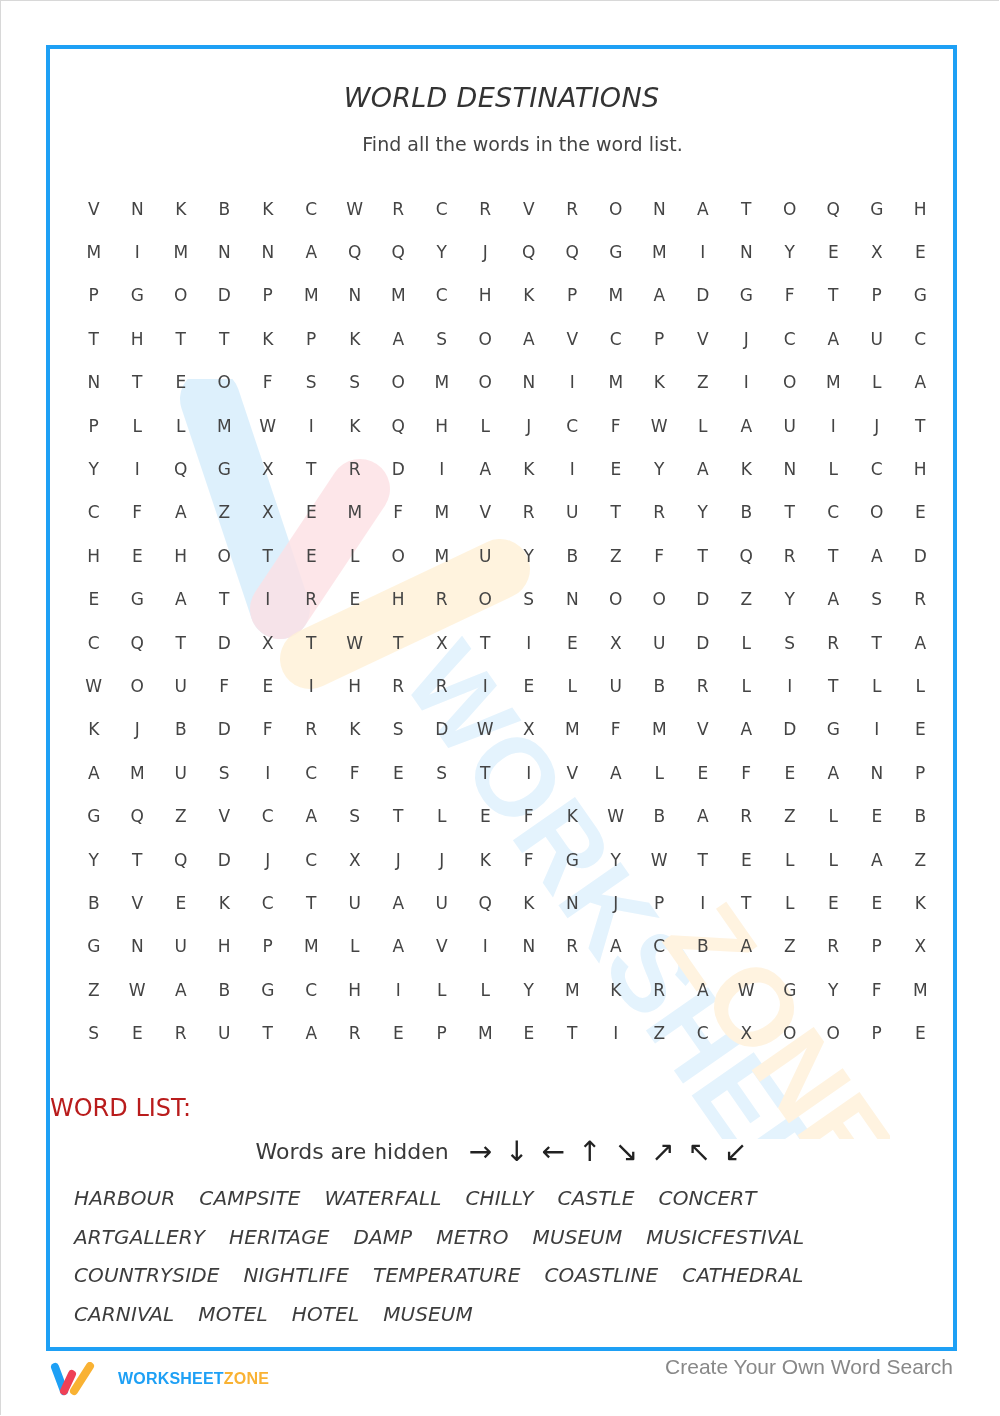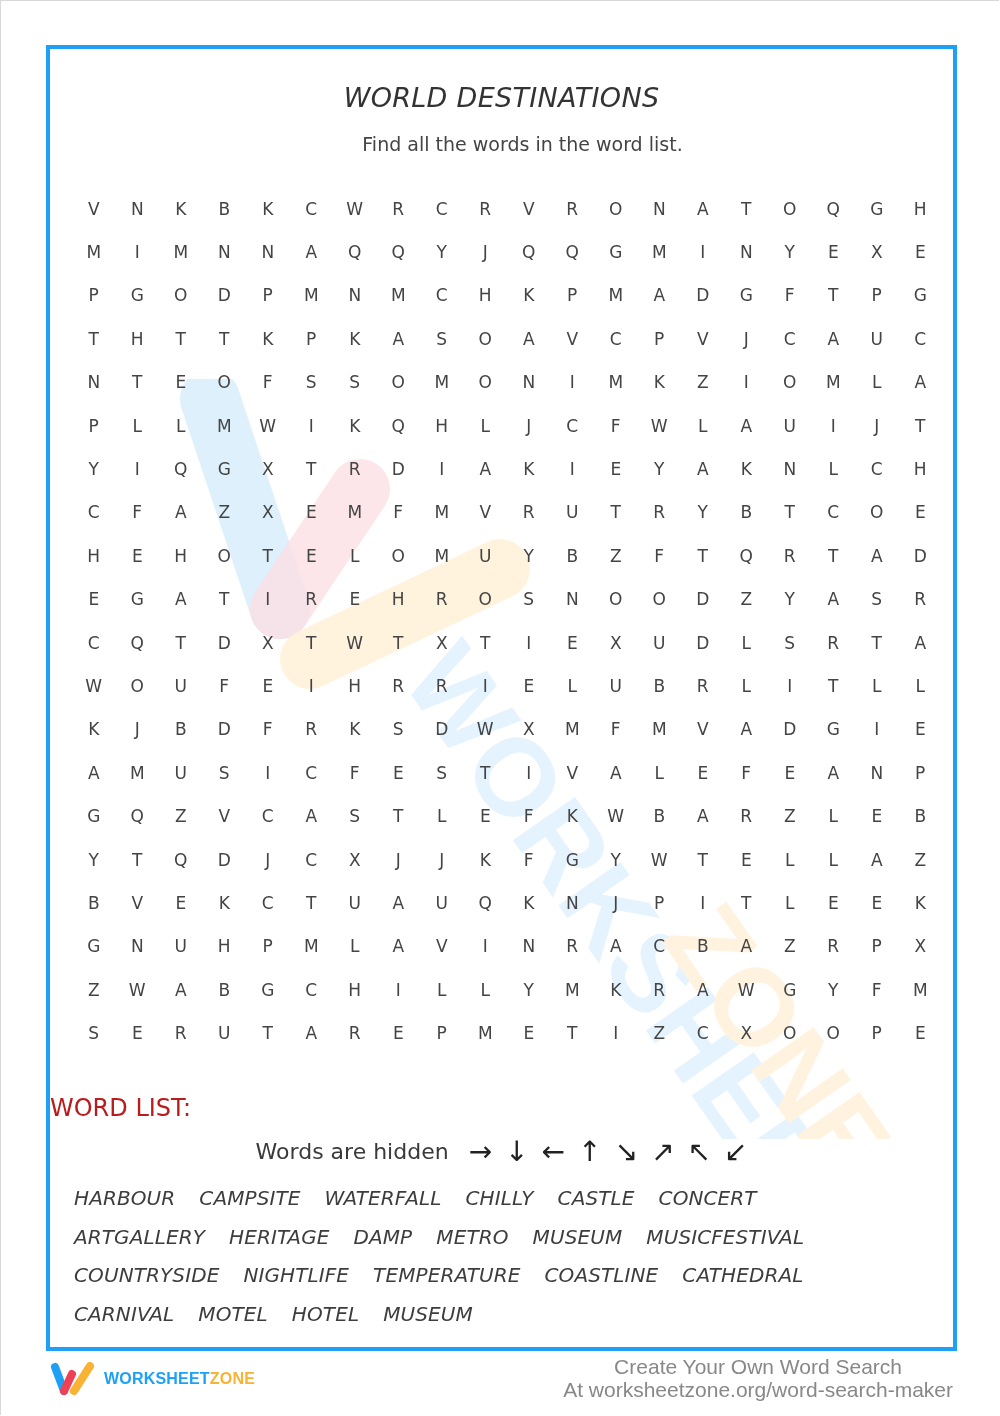--- a/index.html
+++ b/index.html
@@ -38,21 +38,21 @@
   .wl-hint {
     position:absolute; left:0; right:0; top:1086px; text-align:center;
     font-size:22px; color:#3a3a3a; display:flex; justify-content:center; align-items:center; gap:0;
   }
   .wl-hint .arrows { display:inline-flex; gap:13px; margin-left:20px; font-size:28px; color:#222; }
   .words {
     position:absolute; left:24px; top:1130px; width:860px;
   }
   .word-row { display:flex; gap:24px; height:38.5px; align-items:center;font-style:italic; }
   .word { font-size:20px; color:#3d3d3d; letter-spacing:0.1px; }
-  .footer-logo { position:absolute; left:50px; top:1362px; display:flex; align-items:center; gap:8px; }
+  .footer-logo { position:absolute; left:50px; top:1362px; display:flex; align-items:center; gap:22px; }
   .logo-text { font-family:"Liberation Sans", sans-serif; font-weight:bold; font-size:16px; letter-spacing:0.2px; }
   .logo-a { color:#1ea0f5; }
   .logo-b { color:#f9b233; }
   .footer-right {
     position:absolute; right:47px; top:1355px; text-align:center;
     font-family:"Liberation Sans", sans-serif; font-size:21px; color:#888; line-height:23px;
   }
 </style>
 </head>
 <body>
@@ -526,14 +526,13 @@
   <svg width="46" height="34" viewBox="0 0 46 34">
     <path d="M5 5 L14 29" stroke="#1ea0f5" stroke-width="8" stroke-linecap="round" fill="none"></path>
     <path d="M14 29 L22 12" stroke="#ef4056" stroke-width="8" stroke-linecap="round" fill="none"></path>
     <path d="M24 29 L40 4" stroke="#f9b233" stroke-width="8" stroke-linecap="round" fill="none"></path>
   </svg>
   <span class="logo-text"><span class="logo-a">WORKSHEET</span><span class="logo-b">ZONE</span></span>
 </div>
 
 <div class="footer-right">
   <div>Create Your Own Word Search</div>
-  <div>At worksheetzone.org/word-search-maker</div>
 </div>
 
 </body></html>

